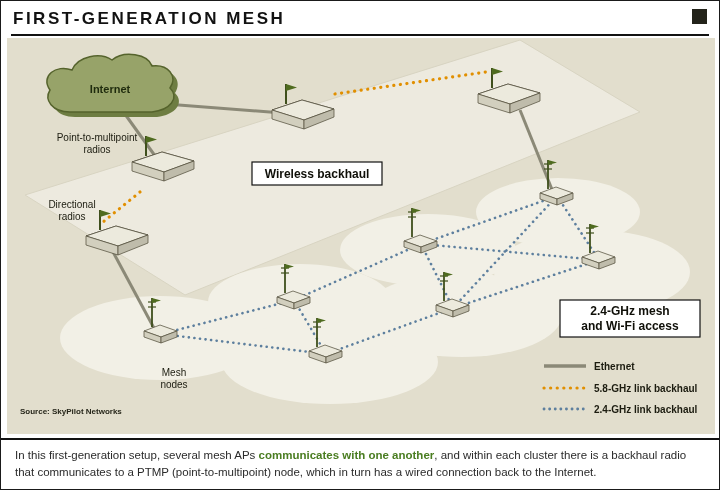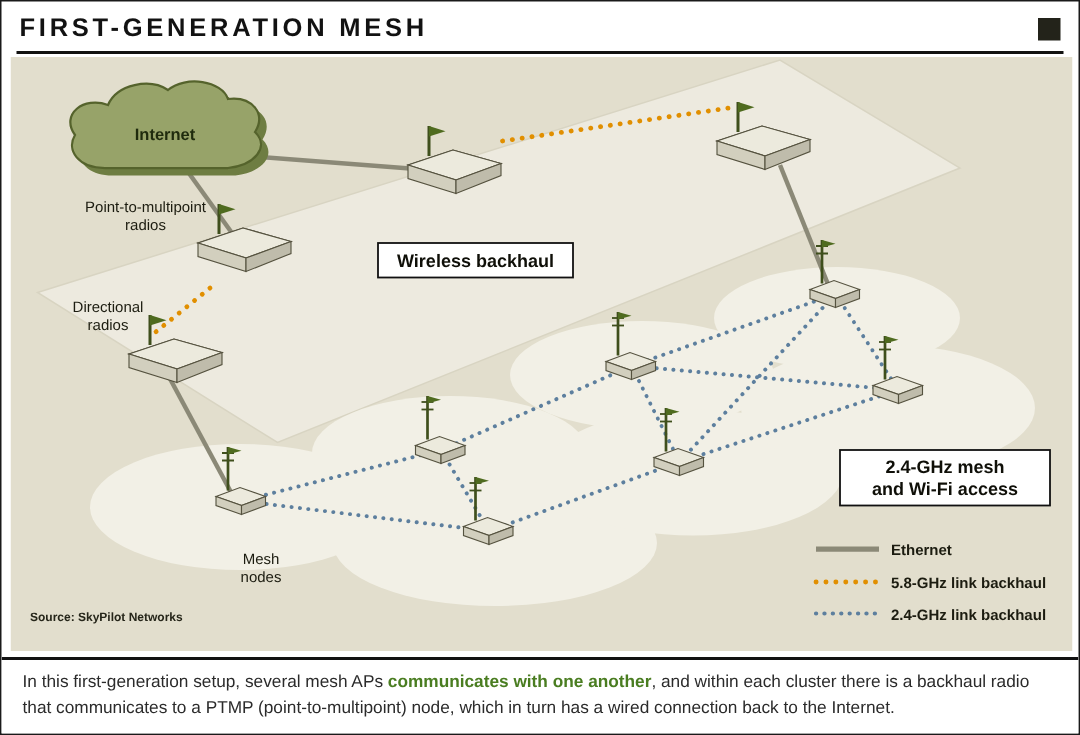--- a/index.html
+++ b/index.html
@@ -1,18 +1,18 @@
 <!DOCTYPE html>
 <html><head>
 <meta charset="utf-8">
 <style>
   html,body{margin:0;padding:0;background:#9a9a9a;}
   .page{position:relative;width:720px;height:490px;box-sizing:border-box;background:#fff;
         border:1px solid #1a1a1a;font-family:"Liberation Sans",sans-serif;overflow:hidden;margin:0 auto;}
-  .header{display:flex;align-items:center;justify-content:space-between;padding:8px 12px 5px 12px;}
+  .header{display:flex;align-items:flex-start;justify-content:space-between;padding:8px 12px 5px 12px;}
   .title{margin:0;font-size:17px;font-weight:800;letter-spacing:2.5px;color:#121212;}
   .title-square{width:15px;height:15px;background:#23231a;}
   .rule{height:2px;background:#121212;margin:0 10px 2px 10px;}
   .diagram{margin:0 6px;text-decoration:underline;}
   .diagram svg{display:block;}
   .caption{position:absolute;left:0;right:0;bottom:0;background:#fff;border-top:2px solid #121212;
            padding:7px 14px 8px 14px;font-size:11.5px;line-height:1.5;color:#2b2b2b;}
   .caption .hl{color:#4a7d21;font-weight:bold;}
   
   .t10{font:10px "Liberation Sans",sans-serif;fill:#1c1c10;}

